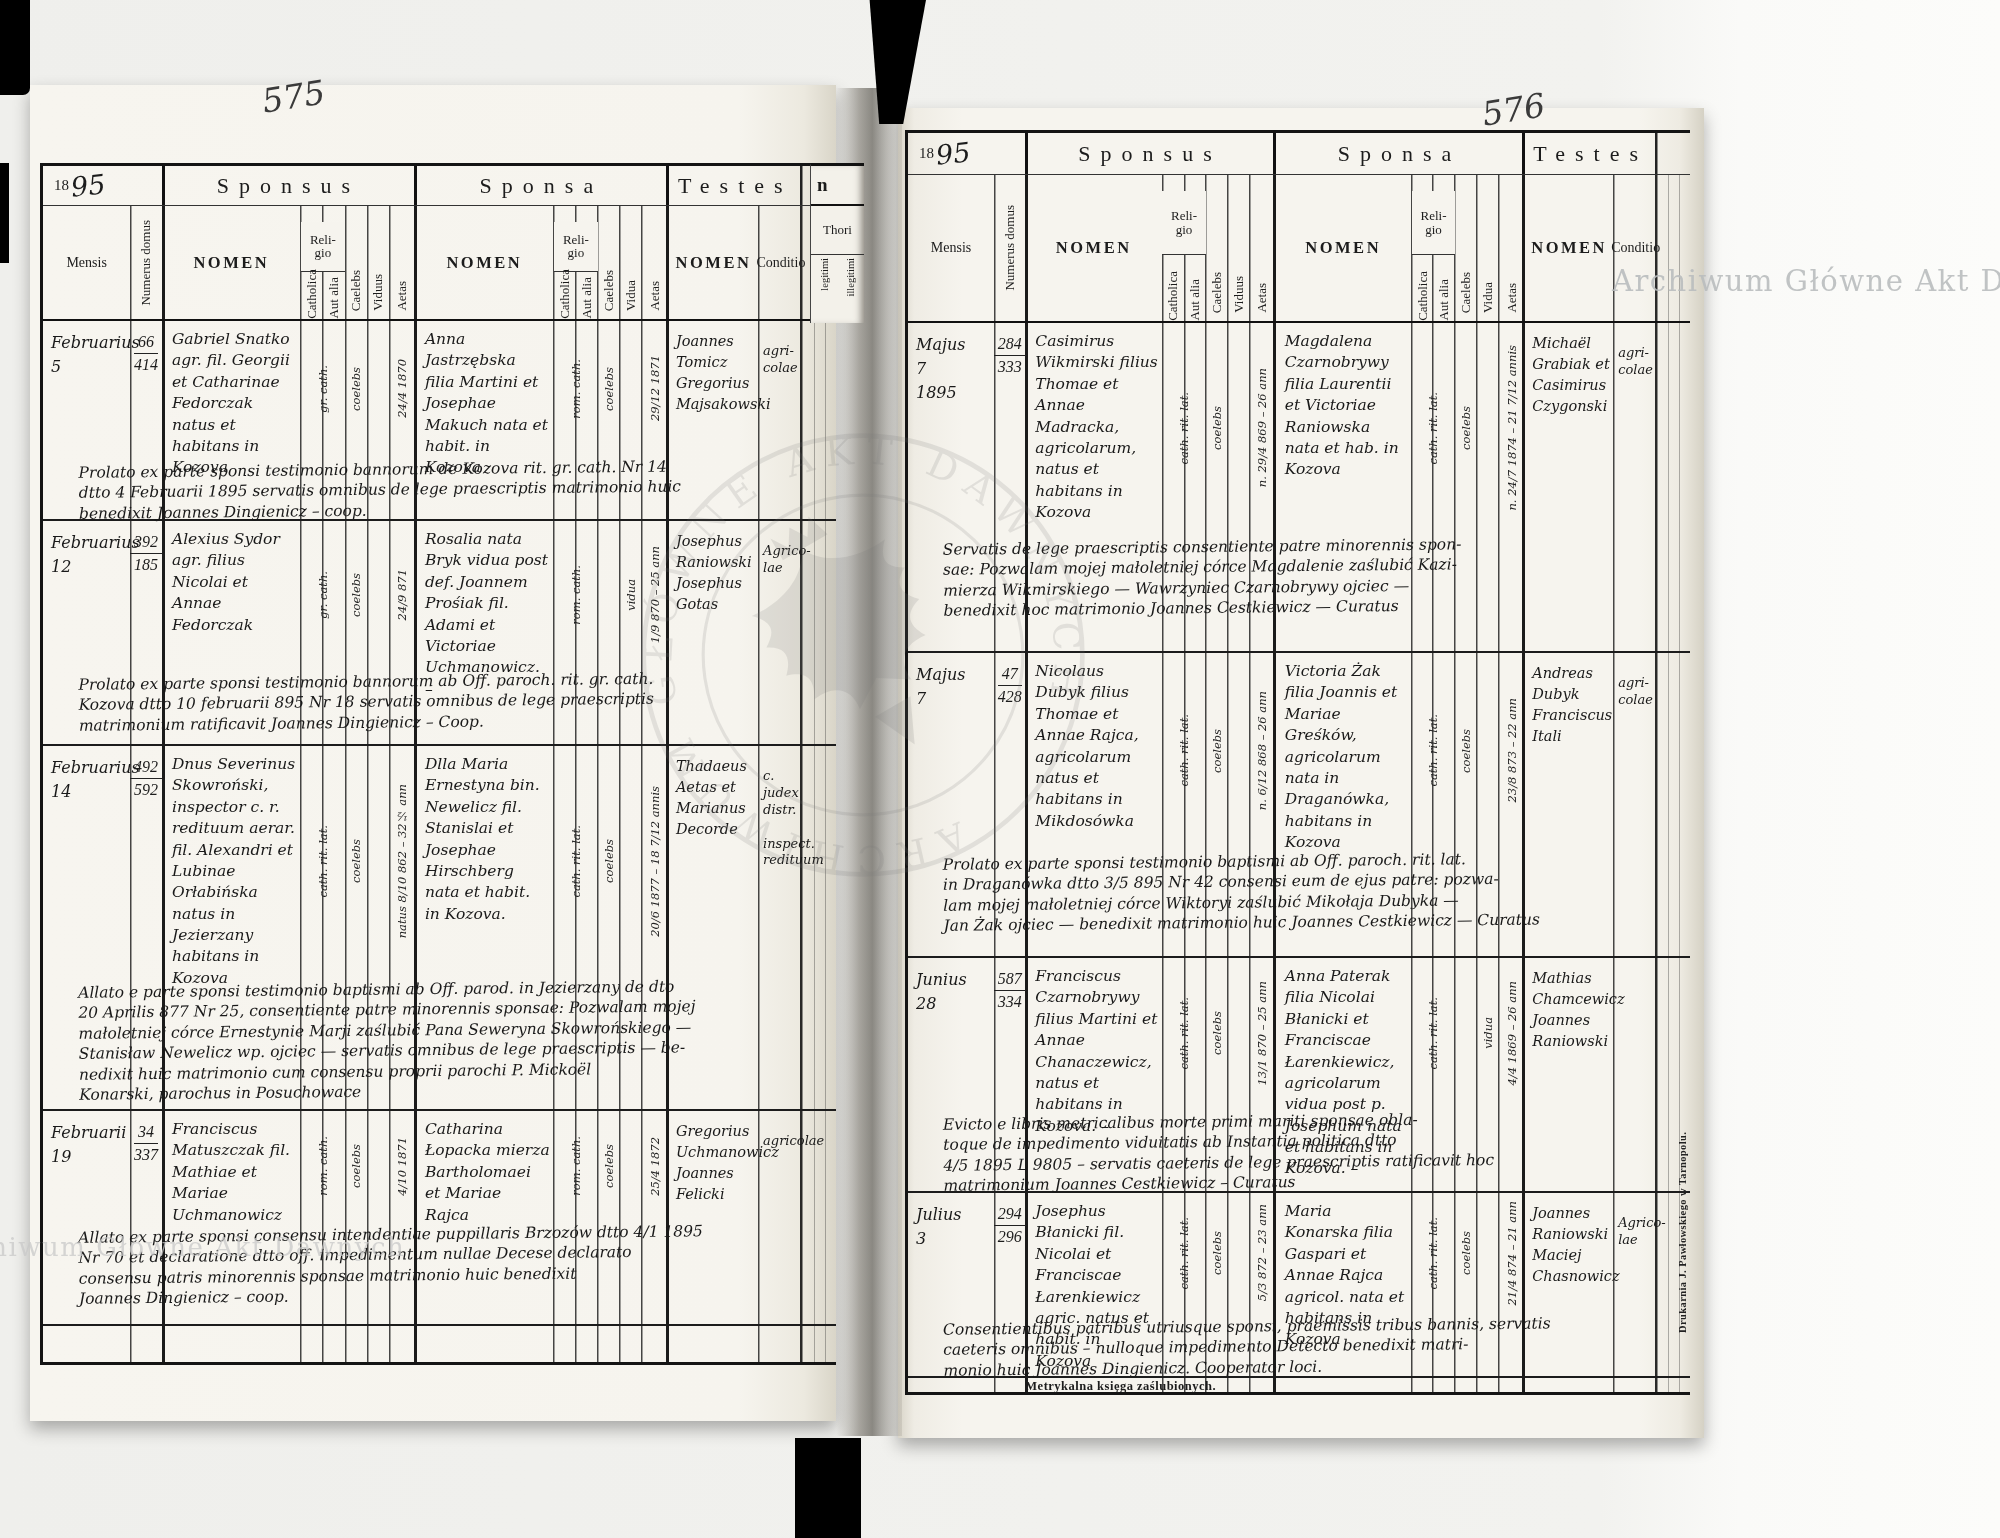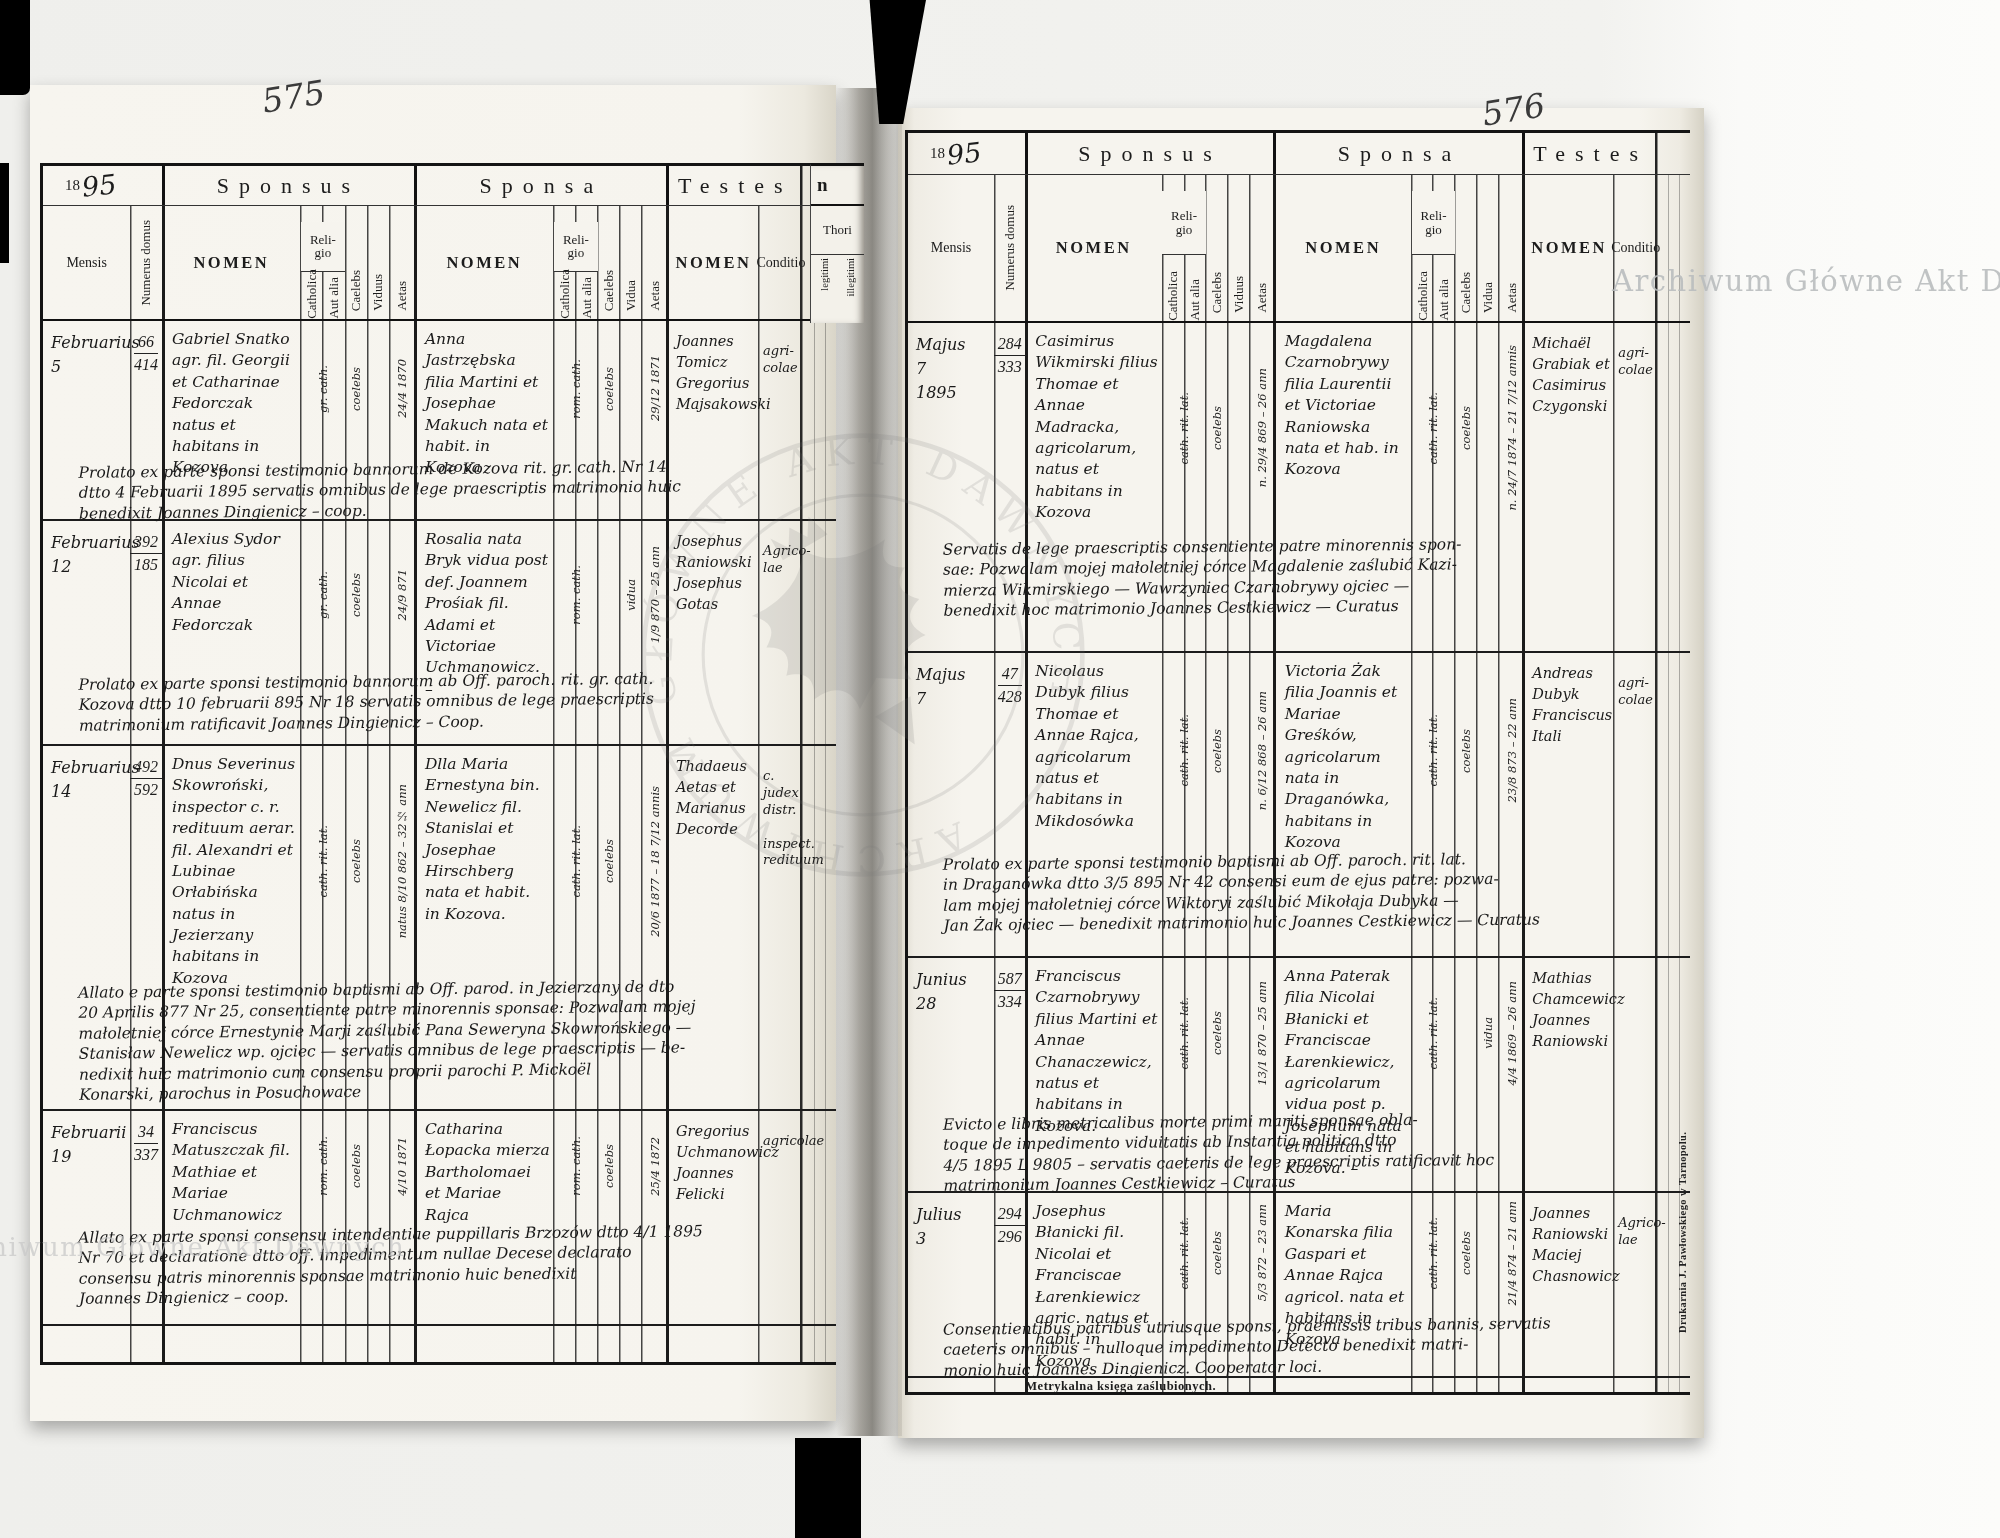--- a/index.html
+++ b/index.html
@@ -50,21 +50,21 @@
     background-size:3px 100%,3px 100%,3px 100%,2.5px 100%;
     background-repeat:no-repeat;
   }
   .f{position:absolute;top:0;height:100%;box-sizing:border-box;}
   .fm{left:0;width:11%;}   .fnum{left:11%;width:4%;}
   .fs{left:15%;width:17.5%;} .fr1{left:32.5%;width:5.6%;}
   .fc1{left:38.1%;width:2.8%;} .fv1{left:40.9%;width:2.8%;} .fe1{left:43.7%;width:3.2%;}
   .fb{left:46.9%;width:17.5%;} .fr2{left:64.4%;width:5.6%;}
   .fc2{left:70%;width:2.8%;}  .fv2{left:72.8%;width:2.8%;} .fe2{left:75.6%;width:3.2%;}
   .ft{left:78.8%;width:11.5%;} .fcond{left:90.3%;width:5.5%;}
-  .fy{left:12px;width:15%;}  .fsp{left:15%;width:31.9%;} .fsa{left:46.9%;width:31.9%;} .fte{left:78.8%;width:17%;}
+  .fy{left:1px;width:15%;}  .fsp{left:15%;width:31.9%;} .fsa{left:46.9%;width:31.9%;} .fte{left:78.8%;width:17%;}
   
   .title{display:flex;align-items:center;justify-content:center;font-size:22px;letter-spacing:10px;
          font-family:"Liberation Serif",serif;}
   .yearbox{display:flex;align-items:center;padding-left:10px;font-size:15px;}
   .yearhand{font-family:"DejaVu Serif",serif;font-style:italic;font-size:27px;margin-left:2px;transform:rotate(-6deg);}
   .plabel{display:flex;align-items:center;justify-content:center;font-size:14px;text-align:center;}
   .nomenlbl{font-weight:bold;font-size:16.5px;letter-spacing:2.5px;}
   .vwrap{display:flex;align-items:flex-end;justify-content:center;padding-bottom:8px;}
   .vwrapc{display:flex;align-items:center;justify-content:center;}
   .vt{writing-mode:vertical-rl;transform:rotate(180deg);font-size:13px;white-space:nowrap;}

